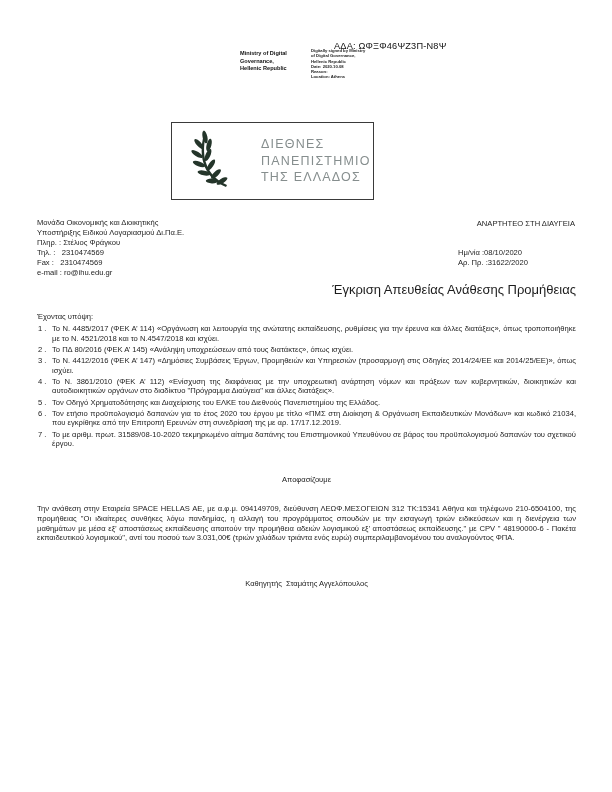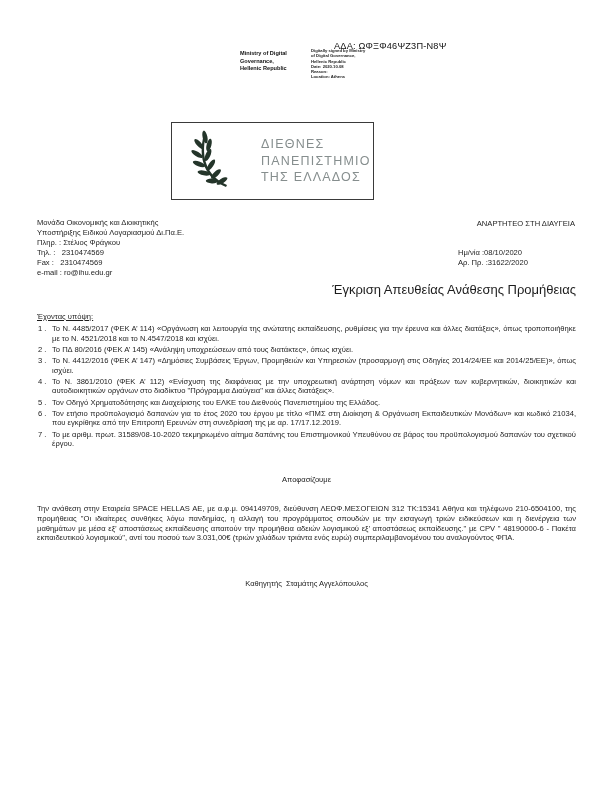--- a/index.html
+++ b/index.html
@@ -27,21 +27,21 @@
   .contact div { white-space:pre; }
 
   .anartiteo { top:183px; right:37px; font-size:7.6px; }
 
   .refnums { top:212px; left:458px; line-height:1.32; }
   .refnums div { white-space:pre; }
 
   .main { top:246px; left:37px; width:539px; }
   .doc-title { text-align:right; font-size:13px; margin-bottom:13px; }
   .intro { margin-bottom:10px; }
-  .having { margin-bottom:3px;text-decoration:underline; }
+  .having { margin-bottom:3px; }
 
   ol.refs { list-style:none; counter-reset:item; margin-bottom:0; }
   ol.refs li {
     counter-increment:item; position:relative; padding-left:15px;
     margin-bottom:1.5px; text-align:justify;
   }
   ol.refs li::before { content:counter(item) " ."; position:absolute; left:1px; top:0; }
 
   .decide { text-align:center; margin-top:26px; margin-bottom:20px; }
   .decision { text-align:justify; }

